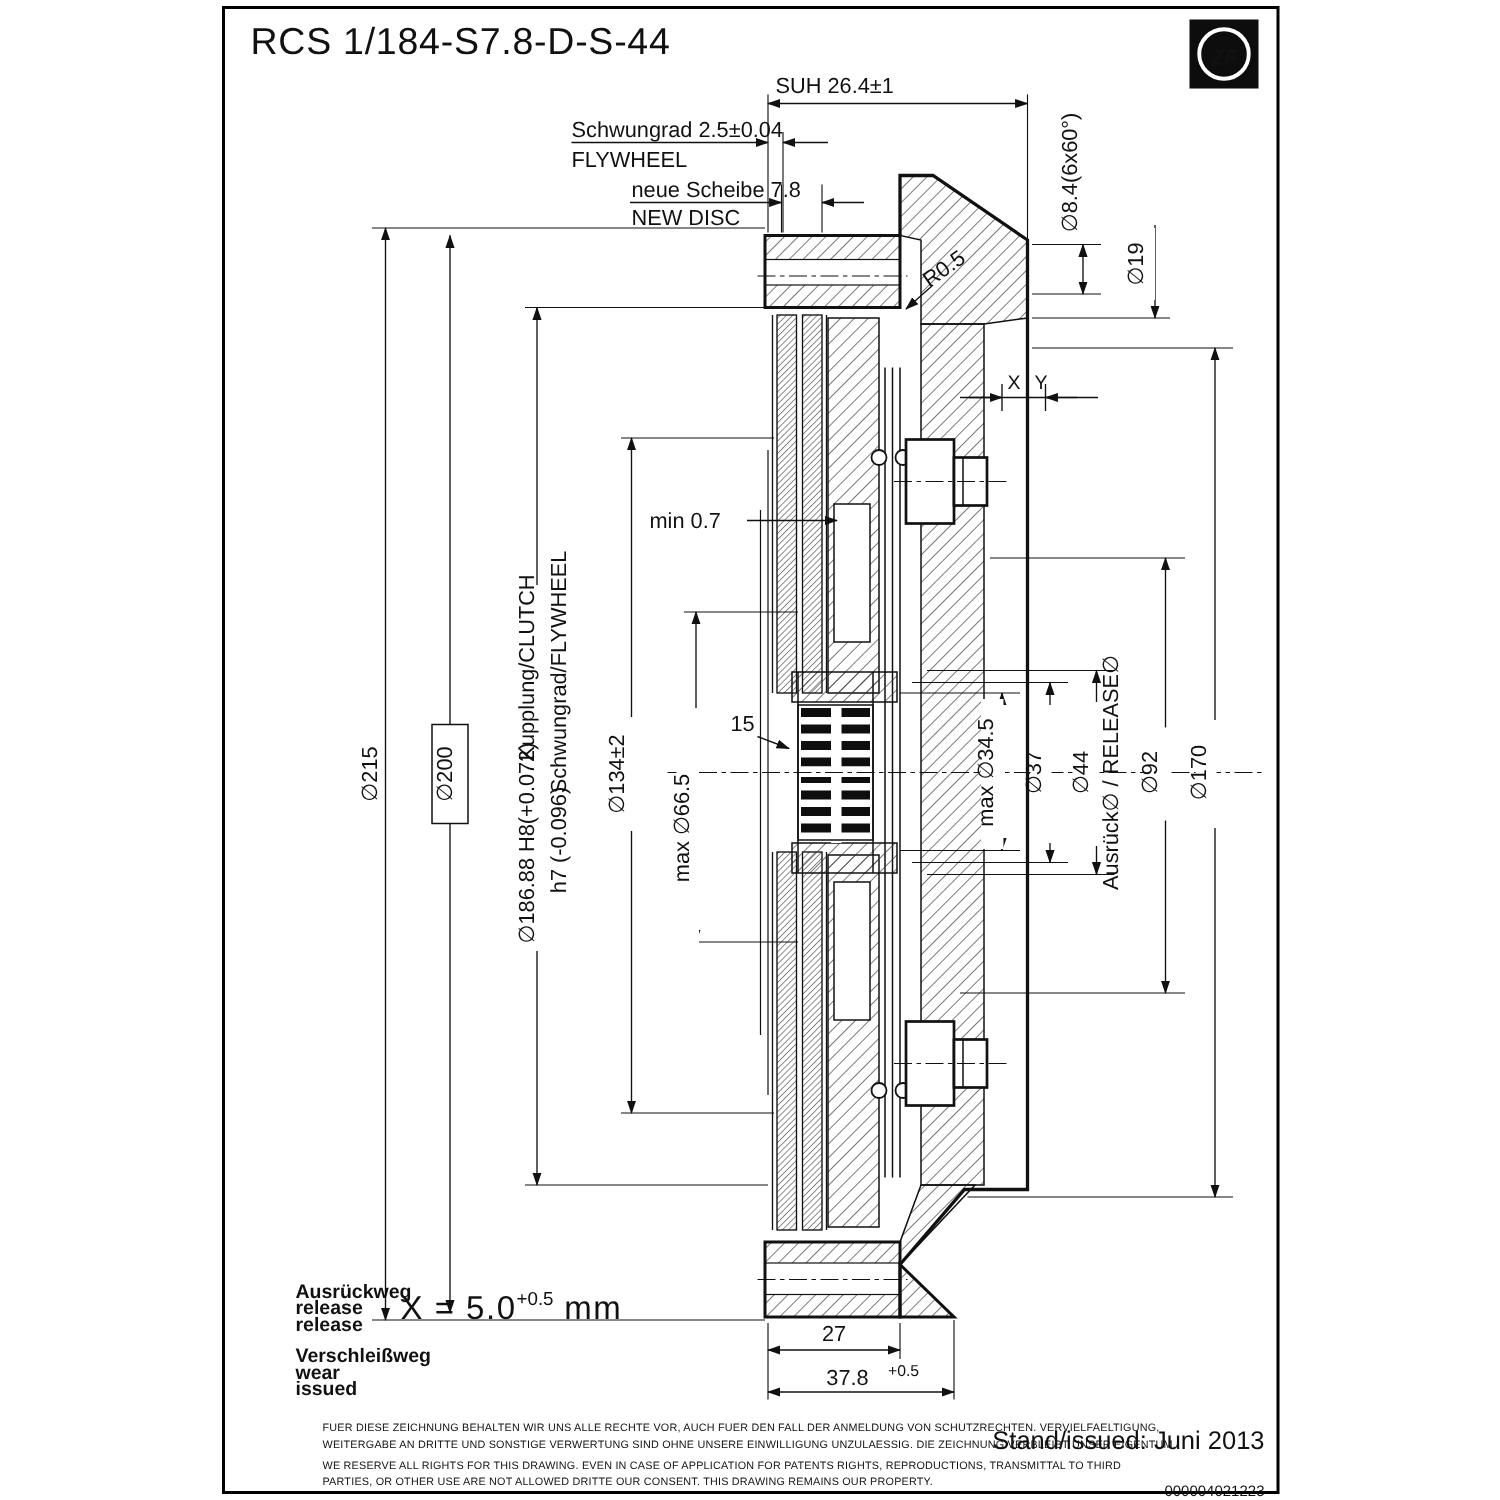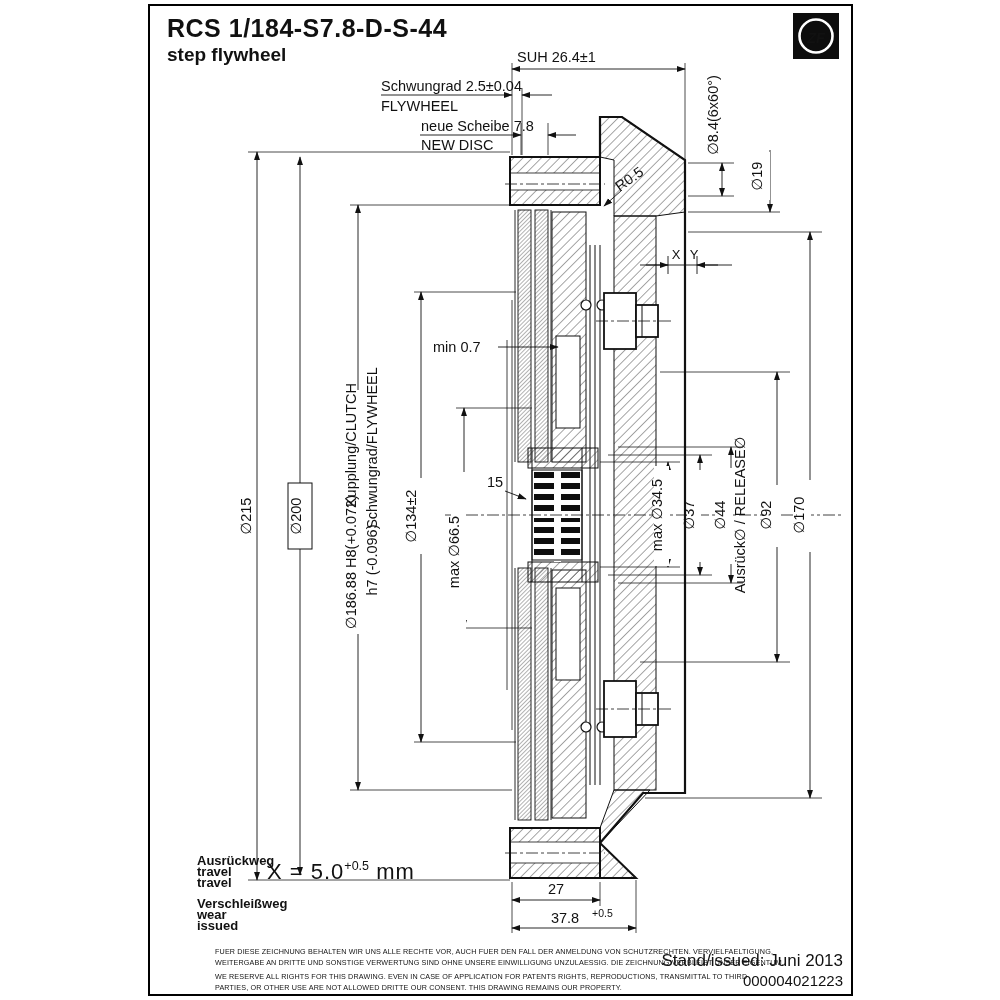--- a/index.html
+++ b/index.html
@@ -1,36 +1,36 @@
 <!DOCTYPE html>
 <html><head>
 <meta charset="utf-8">
 <style>
   html,body{margin:0;padding:0;background:#fff;}
   body{width:1000px;height:1000px;position:relative;overflow:hidden;
        font-family:"Liberation Sans",sans-serif;color:#111;}
   .abs{position:absolute;}
   #frame{left:148px;top:4px;width:701px;height:988px;border:2.5px solid #000;}
   #titleblock{left:167px;top:14px;}
-  #titleblock .code{font-size:25px;font-weight:bold;letter-spacing:.5px;}
+  #titleblock .code{font-size:25px;font-weight:normal;letter-spacing:.5px;}
   #titleblock .sub{font-size:19px;font-weight:bold;margin-top:1px;}
   #zflogo{left:793px;top:13px;width:46px;height:46px;background:#0d0d0d;}
   svg text{font-family:"Liberation Sans",sans-serif;font-size:14.5px;fill:#111;}
   svg text.small{font-size:10.5px;}
   svg text.xy{font-size:13px;}
   .travel-row{position:absolute;display:flex;align-items:center;gap:8px;}
   .travel-lbl{font-size:13px;font-weight:bold;line-height:11px;width:62px;}
   .travel-eq{font-size:22px;letter-spacing:1px;white-space:nowrap;text-align:right;}
   .travel-eq sup{font-size:12.5px;vertical-align:9px;letter-spacing:0;}
   #legal{left:215px;top:946px;width:500px;font-size:7.2px;line-height:11px;
          letter-spacing:.15px;white-space:nowrap;}
   #legal .gap{margin-top:3px;}
   #issued{right:157px;top:951px;text-align:right;}
   #issued .l1{font-size:17px;}
-  #issued .l2{font-size:15px;margin-top:1px;}
+  #issued .l2{font-size:10px;margin-top:18px;}
 </style>
 </head>
 <body>
 
 <div id="frame" class="abs"></div>
 
 <svg class="abs" style="left:0;top:0;" width="1000" height="1000" viewBox="0 0 1000 1000">
   <defs>
     <pattern id="hatch" width="6.5" height="6.5" patternUnits="userSpaceOnUse" patternTransform="rotate(45)">
       <line x1="0" y1="0" x2="0" y2="6.5" stroke="#3a3a3a" stroke-width="0.9"></line>
@@ -210,34 +210,33 @@
   <text x="771" y="515" transform="rotate(-90 771 515)" text-anchor="middle">∅92</text>
   <text x="804" y="515" transform="rotate(-90 804 515)" text-anchor="middle">∅170</text>
 
   <text x="556" y="894" text-anchor="middle">27</text>
   <text x="565" y="923" text-anchor="middle">37.8</text>
   <text class="small" x="592" y="917">+0.5</text>
 </svg>
 
 <div id="titleblock" class="abs">
   <div class="code">RCS 1/184-S7.8-D-S-44</div>
-  <div class="sub">step flywheel</div>
 </div>
 
 <div id="zflogo" class="abs">
   <svg width="46" height="46" viewBox="0 0 46 46">
     <circle cx="23" cy="23" r="16.5" fill="none" stroke="#fff" stroke-width="2.6"></circle>
     <text x="23" y="30" text-anchor="middle" font-size="20" font-weight="bold" font-style="italic" fill="#fff">ZF</text>
   </svg>
 </div>
 
 <div class="travel-row" style="left:197px;top:855px;">
   <div class="travel-lbl">
     <div>Ausrückweg</div>
-    <div>travel travel</div>
+    <div>release release</div>
   </div>
   <div class="travel-eq"><span>X = 5.0</span><sup>+0.5</sup> <span>mm</span></div>
 </div>
 
 <div class="travel-row" style="left:197px;top:898px;">
   <div class="travel-lbl">
     <div>Verschleißweg</div>
     <div>wear issued</div>
   </div>
 </div>

